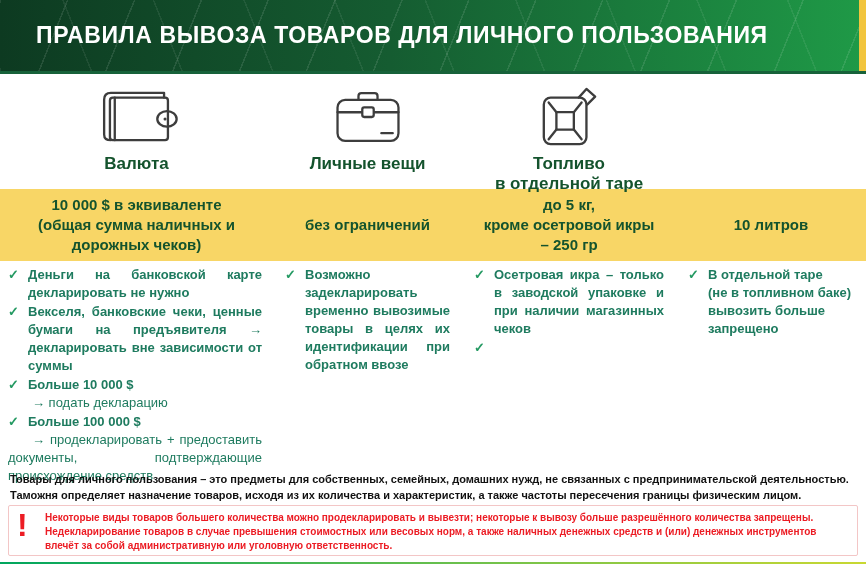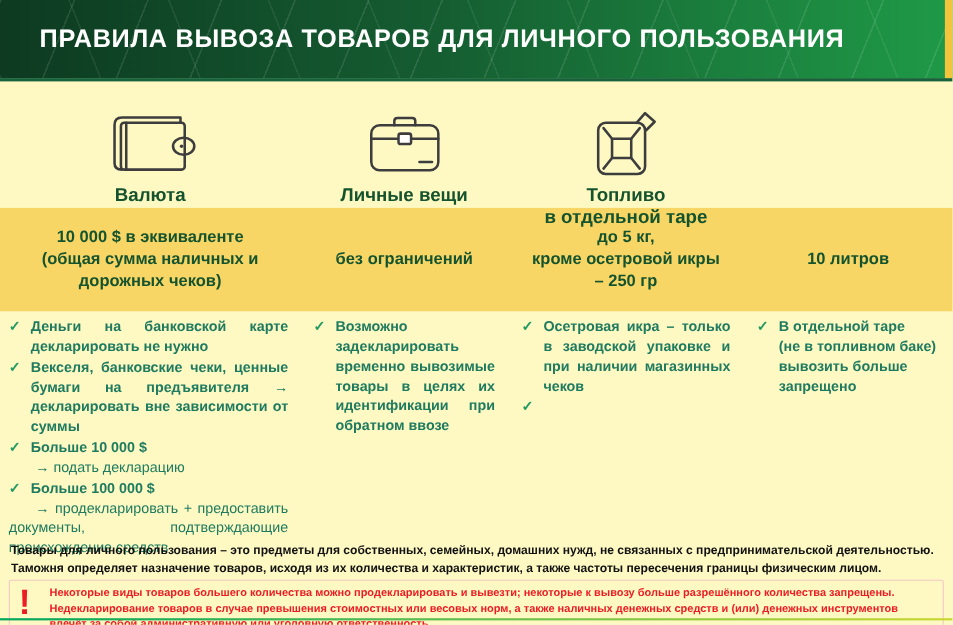--- a/index.html
+++ b/index.html
@@ -1,40 +1,40 @@
 <!DOCTYPE html>
 <html><head>
 <meta charset="utf-8">
 <style>
   * { margin:0; padding:0; box-sizing:border-box; }
   body { background:#e8e8e8; font-family:"Liberation Sans", sans-serif; }
-  .page { width:866px; height:568px; background:#fef9c3; position:relative; overflow:hidden; }
+  .page { width:866px; height:568px; background:#ffffff; position:relative; overflow:hidden; }
 
   
   .header {
     height:74px; position:relative; display:flex; align-items:center;
     background:
       repeating-linear-gradient(112deg, rgba(255,255,255,0.10) 0 1.5px, transparent 1.5px 62px),
       repeating-linear-gradient(68deg, rgba(255,255,255,0.07) 0 1.5px, transparent 1.5px 84px),
       linear-gradient(90deg, #0d3a21 0%, #155c31 45%, #1f9a47 100%);
     border-bottom:3px solid #17623a;
   }
   .header h1 { color:#ffffff; font-size:23px; font-weight:bold; letter-spacing:0.6px; padding-left:36px; white-space:nowrap; }
   .yellow-stripe { position:absolute; right:0; top:0; bottom:0; width:7px; background:#f2c53d; }
 
   
   .grid { display:grid; grid-template-columns:273px 189px 214px 190px; }
 
-  .icons-row { height:115px; padding-top:24px; }
+  .icons-row { height:115px; padding-top:10px; }
   .col-head { display:flex; flex-direction:column; align-items:center; }
   .icon-box { height:66px; display:flex; align-items:center; justify-content:center; }
   .icon-box svg { stroke:#3d3d3d; fill:none; stroke-width:2.4; stroke-linecap:round; stroke-linejoin:round; }
   .col-label { margin-top:4px; text-align:center; color:#14532d; font-weight:bold; font-size:17px; line-height:1.18; white-space:pre-line; }
 
-  .limits-row { height:94px; background:#f8d666; align-items:center; }
+  .limits-row { height:72px; background:#f8d666; align-items:center; }
   .limit { text-align:center; color:#14532d; font-weight:bold; font-size:15px; line-height:1.35; white-space:pre-line; padding:0 8px; }
 
   .bullets-row { height:206px; padding-top:5px; }
   .bcol { padding:0 12px; }
   .bcol.c1 { padding-left:8px; padding-right:11px; }
   ul.blist { list-style:none; }
   li.bullet { margin-bottom:1px; }
   .brow { display:flex; align-items:flex-start; }
   .check { flex:0 0 20px; color:#259a63; font-size:13px; font-weight:bold; line-height:18px; }
   .btxt { flex:1; color:#1e7b5f; font-size:13px; line-height:18px; text-align:justify;font-weight:bold; }

